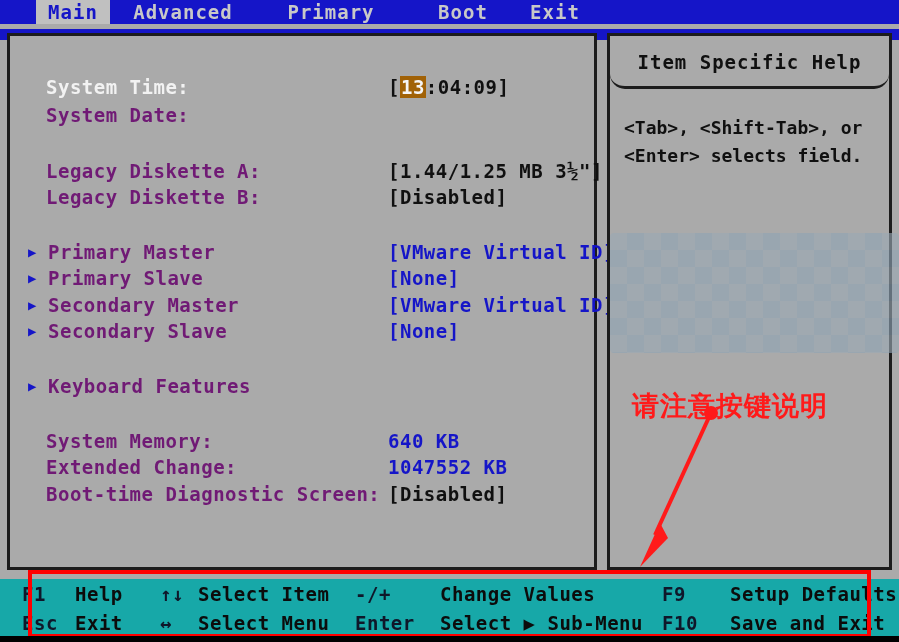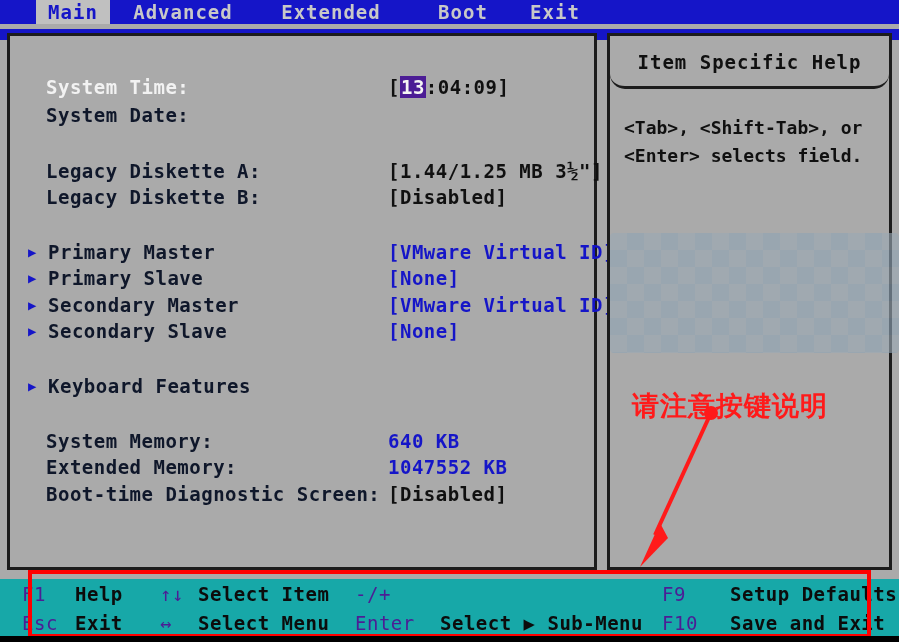--- a/index.html
+++ b/index.html
@@ -103,36 +103,36 @@
     left: 18px;
     top: 0;
     font-size: 14px;
     color: #1515c8;
   }
   .row .label {
     position: absolute;
     font-size: 19px;
     font-weight: bold;
     letter-spacing: 0.5px;
-    color: #0f172a;
+    color: #701a75;
   }
   .row .label.indent-plain { left: 36px; }
   .row .label.indent-arrow { left: 38px; }
   .row .label.active { color: #f2f2f2; }
   .row .value {
     position: absolute;
     left: 378px;
     font-size: 19px;
     font-weight: bold;
     letter-spacing: 0.5px;
     color: #1515c8;
   }
   .row .value.dark { color: #101010; }
   .cursor-hl {
-    background: #4c1d95;
+    background: #a16207;
     color: #f5f5f5;
     padding: 0 1px;
   }
 
   
   #mosaic {
     position: absolute;
     left: 610px; top: 233px;
     width: 289px; height: 120px;
     opacity: 0.62;
@@ -166,22 +166,22 @@
   
   #footer {
     position: absolute;
     left: 0; top: 579px;
     width: 899px; height: 63px;
     background: #17a8a8;
   }
   .fkey {
     position: absolute;
     font-size: 19px;
-    font-weight: normal;
-    color: #4c1d95;
+    font-weight: bold;
+    color: #0f172a;
     letter-spacing: 0.5px;
     white-space: nowrap;
     text-align: center;
   }
   .fdesc {
     position: absolute;
     font-size: 19px;
     font-weight: bold;
     color: #0c0c0c;
     letter-spacing: 0.5px;
@@ -205,21 +205,21 @@
   }
 </style>
 </head>
 <body>
 
 <div id="screen">
 
   <div id="menubar">
       <div class="menu-tab selected" style="left: 36px; width: 74px;">Main</div>
       <div class="menu-tab" style="left: 118px; width: 130px;">Advanced</div>
-      <div class="menu-tab" style="left: 272px; width: 118px;">Extended</div>
+      <div class="menu-tab" style="left: 272px; width: 118px;">Primary</div>
       <div class="menu-tab" style="left: 428px; width: 70px;">Boot</div>
       <div class="menu-tab" style="left: 522px; width: 66px;">Exit</div>
     </div>
   <div id="menubar-underline"></div>
 
   <div id="left-panel">
       <div class="row" style="top: 38px;">
         <span class="label indent-plain active">System Time:</span>
         <span class="value dark"><span>[</span><span class="cursor-hl">13</span><span>:04:09]</span></span>
       </div>
@@ -256,21 +256,21 @@
       </div>
       <div class="row" style="top: 337px;">
         <span class="arrow">▶</span>
         <span class="label indent-arrow">Keyboard Features</span>
       </div>
       <div class="row" style="top: 392px;">
         <span class="label indent-plain">System Memory:</span>
         <span class="value">640 KB</span>
       </div>
       <div class="row" style="top: 418px;">
-        <span class="label indent-plain">Extended Memory:</span>
+        <span class="label indent-plain">Extended Change:</span>
         <span class="value">1047552 KB</span>
       </div>
       <div class="row" style="top: 445px; padding-left: 36px;">
         <span class="label indent-plain">Boot-time Diagnostic Screen:</span>
         <span class="value dark">[Disabled]</span>
       </div>
     </div>
 
   <div id="right-panel">
     <div id="help-title">Item Specific Help</div>
@@ -290,20 +290,21 @@
   <div id="footer">
       <span class="fkey frow1" style="left: 22px;">F1</span>
       <span class="fdesc frow1" style="left: 75px;">Help</span>
       <span class="fkey frow2" style="left: 22px;">Esc</span>
       <span class="fdesc frow2" style="left: 75px;">Exit</span>
       <span class="fkey frow1" style="left: 160px;">↑↓</span>
       <span class="fdesc frow1" style="left: 198px;">Select Item</span>
       <span class="fkey frow2" style="left: 160px;">↔</span>
       <span class="fdesc frow2" style="left: 198px;">Select Menu</span>
       <span class="fkey frow1" style="left: 355px;">-/+</span>
+      <span class="fdesc frow1" style="left: 440px;">Change Values</span>
       <span class="fkey frow2" style="left: 355px;">Enter</span>
       <span class="fdesc frow2" style="left: 440px;">Select ▶ Sub-Menu</span>
       <span class="fkey frow1" style="left: 662px;">F9</span>
       <span class="fdesc frow1" style="left: 730px;">Setup Defaults</span>
       <span class="fkey frow2" style="left: 662px;">F10</span>
       <span class="fdesc frow2" style="left: 730px;">Save and Exit</span>
     </div>
   <div id="footer-highlight"></div>
   <div id="bottom-strip"></div>
 

